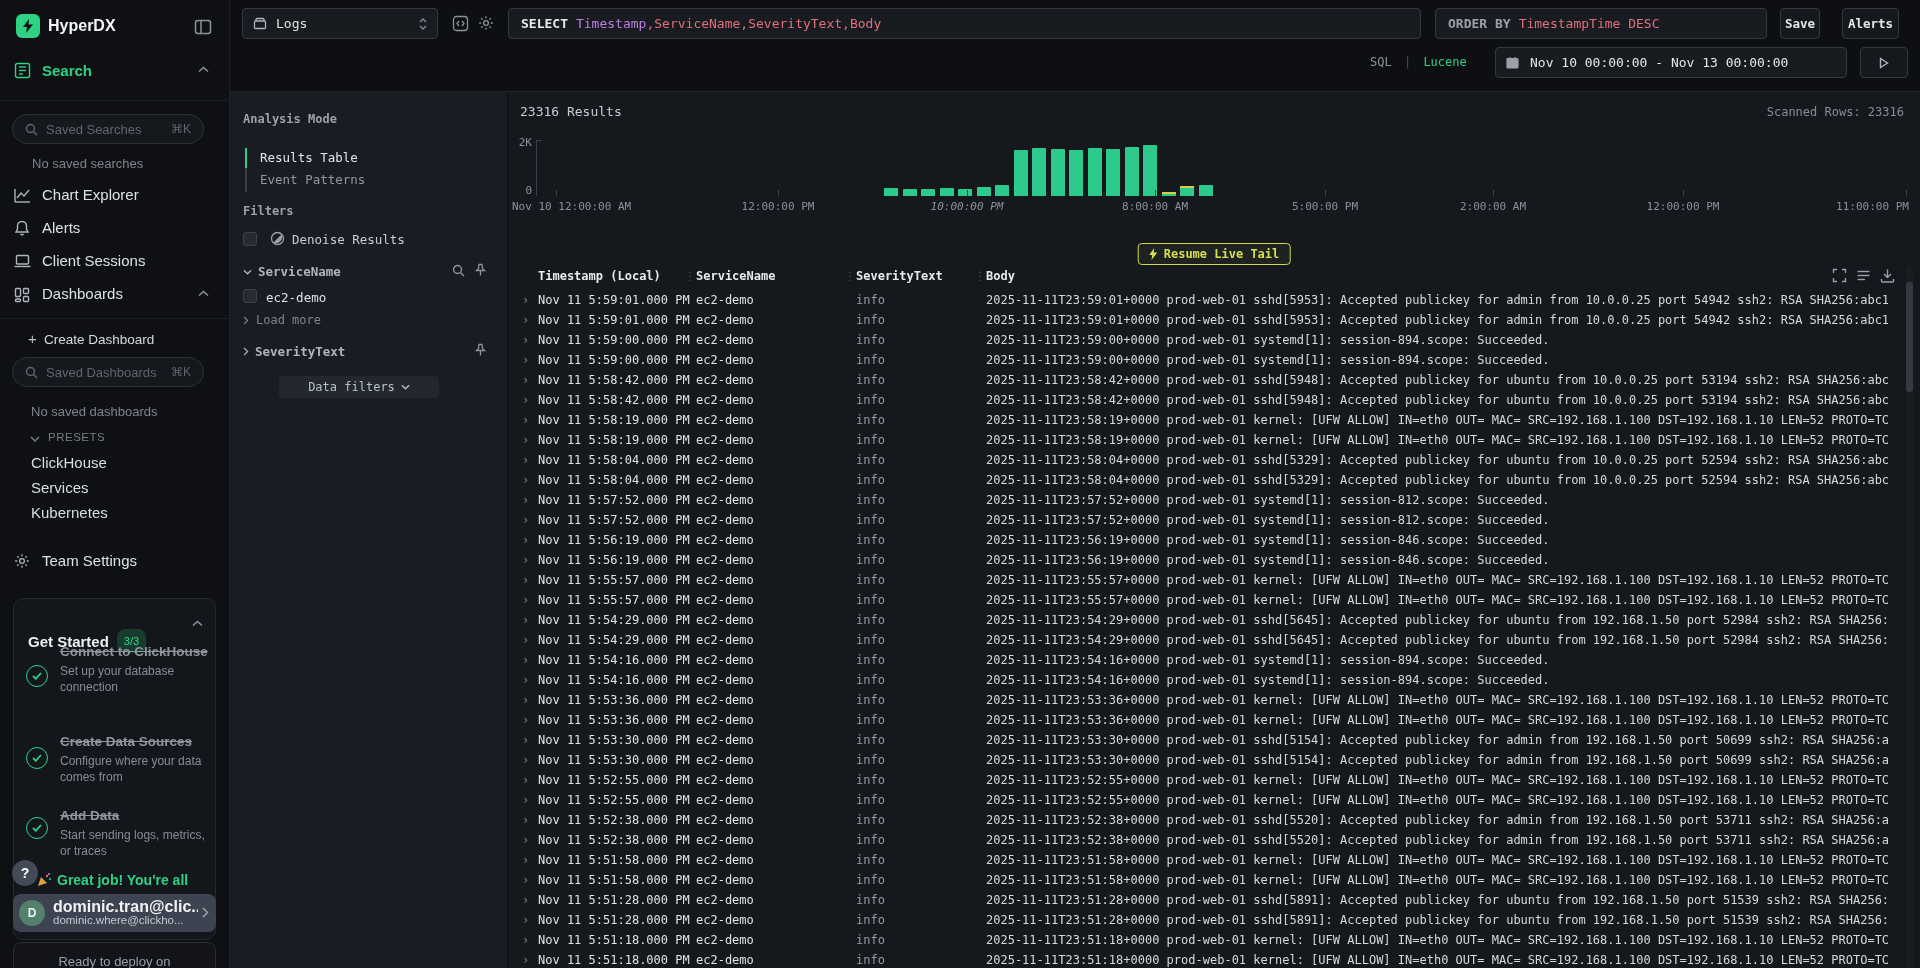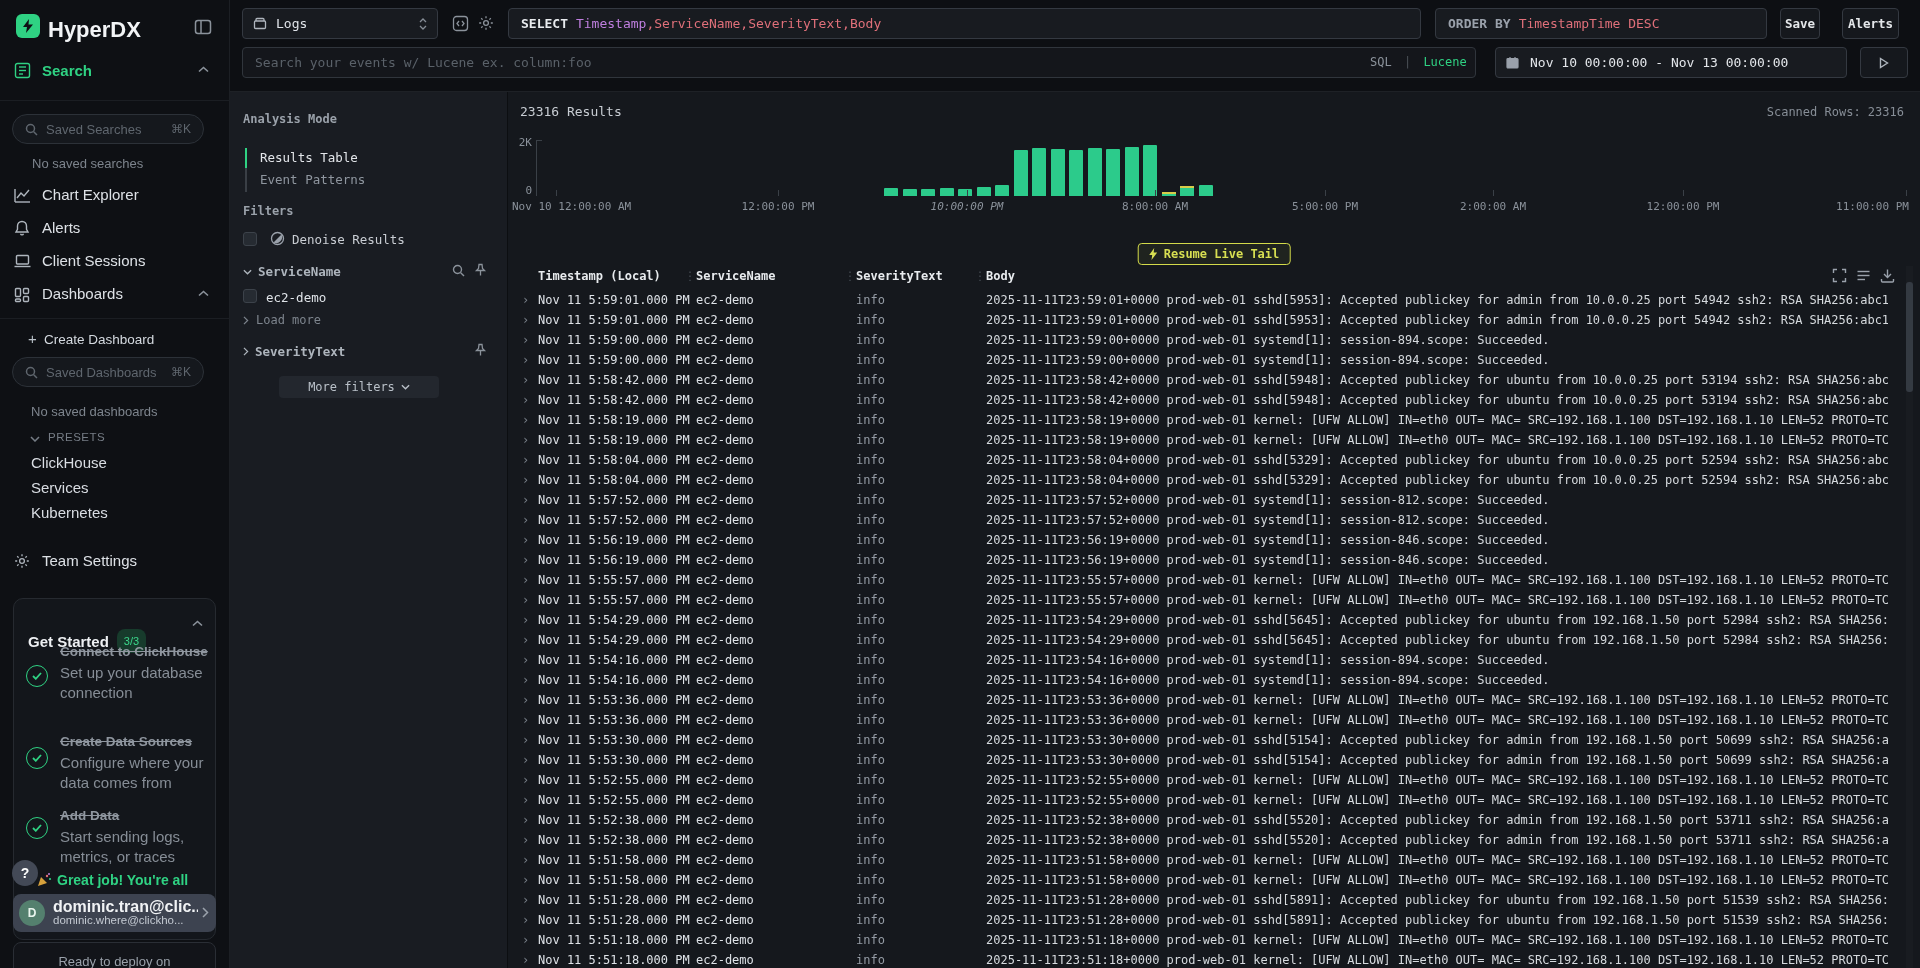--- a/index.html
+++ b/index.html
@@ -16,21 +16,21 @@
   .pill { position:absolute; left:12px; width:192px; height:30px; border:1px solid #2c3138; border-radius:15px; background:#15181d; display:flex; align-items:center; padding:0 12px; gap:8px; cursor:pointer; }
   .pill .ph { color:#5f666e; font-size:13px; flex:1; }
   .pill .kbd { color:#5f666e; font-size:12px; }
   .muted-note { color:#7d848d; font-size:13px; }
   .divider { position:absolute; left:0; width:230px; height:1px; background:#1b1e23; }
   .preset-item { position:absolute; left:31px; font-size:15px; color:#d9dde3; cursor:pointer; }
   .gs-card { position:absolute; left:13px; top:598px; width:203px; height:342px; border:1px solid #262a30; border-radius:10px; background:#13161b; }
   .gs-title { font-size:15px; font-weight:bold; color:#eef0f3; }
   .gs-badge { background:#173b2c; color:#3bd68b; font-size:11px; border-radius:8px; padding:6px 7px; margin-left:8px; font-weight:normal; }
   .gs-item-title { font-size:13.5px; font-weight:bold; color:#8f969f; text-decoration:line-through; line-height:1.3; }
-  .gs-item-desc { font-size:15px; color:#868d96; line-height:1.35; margin-top:2px; }
+  .gs-item-desc { font-size:12px; color:#868d96; line-height:1.35; margin-top:2px; }
   .check-circle { width:22px; height:22px; border-radius:50%; border:1.5px solid #2fd283; display:flex; align-items:center; justify-content:center; }
   .user-chip { position:absolute; left:13px; top:894px; width:203px; height:38px; background:#3d4350; border-radius:8px; cursor:pointer; }
   .avatar { position:absolute; left:6px; top:6px; width:26px; height:26px; border-radius:50%; background:#54806e; color:#e9f5ee; font-size:12px; font-weight:bold; display:flex; align-items:center; justify-content:center; }
   .footer-box { position:absolute; left:13px; top:942px; width:203px; height:40px; border:1px solid #2a2e35; border-radius:8px; background:#121419; text-align:center; }
 
   
   #topbar { position:absolute; left:230px; top:0; width:1690px; height:92px; background:#0d0f13; border-bottom:1px solid #1e2126; }
   .tb-box { position:absolute; height:31px; background:#181b20; border:1px solid #343941; border-radius:4px; display:flex; align-items:center; font-size:13px; }
   .tok-kw { color:#e8ebee; font-weight:bold; }
   .tok-kw2 { color:#9aa1ab; font-weight:bold; }
@@ -75,21 +75,21 @@
 <div id="app">
 
   <div id="sidebar">
     <div class="abs" style="left:16px;top:14px;">
       <div class="logo-bolt">
         <svg width="12" height="14" viewBox="0 0 12 14">
             <polygon points="7,0 1,8 5,8 4,14 11,5.5 6.5,5.5" fill="#0e1014"></polygon>
           </svg>
       </div>
     </div>
-    <div class="abs" style="left:48px;top:17px;font-size:22px;font-weight:bold;color:#f2f4f6;">HyperDX</div>
+    <div class="abs" style="left:48px;top:17px;font-size:16px;font-weight:bold;color:#f2f4f6;">HyperDX</div>
     <div class="abs" style="left:194px;top:18px;">
       <svg width="18" height="18" viewBox="0 0 18 18" fill="none" stroke="#8b929b" stroke-width="1.5">
           <rect x="1.5" y="2.5" width="15" height="13" rx="2.5"></rect>
           <line x1="7" y1="2.5" x2="7" y2="15.5"></line>
         </svg>
     </div>
 
     <div class="abs" style="left:14px;top:62px;">
       <svg width="17" height="17" viewBox="0 0 17 17" fill="none" stroke="#2fd283" stroke-width="1.4">
           <rect x="1.5" y="1.5" width="14" height="14" rx="2"></rect>
@@ -298,21 +298,20 @@
       <span class="tok-kw">SELECT</span>
       <span style="margin-left:8px;"><span class="tok-purple">Timestamp</span><span class="tok-salmon">,</span><span class="tok-salmon">ServiceName</span><span class="tok-salmon">,</span><span class="tok-salmon">SeverityText</span><span class="tok-salmon">,</span><span class="tok-salmon">Body</span></span>
     </div>
     <div class="tb-box mono" style="left:1205px;top:8px;width:332px;padding-left:12px;cursor:text;">
       <span class="tok-kw2">ORDER BY</span>
       <span class="tok-salmon" style="margin-left:8px;">TimestampTime DESC</span>
     </div>
     <div class="tb-box mono btn" style="left:1550px;top:8px;width:40px;">Save</div>
     <div class="tb-box mono btn" style="left:1612px;top:8px;width:57px;">Alerts</div>
 
-    <input id="search-input" class="mono" placeholder="Search your events w/ Lucene ex. column:foo" style="">
     <div class="abs mono" style="left:1140px;top:55px;font-size:12px;">
       <span style="color:#8b929b;cursor:pointer;">SQL</span>
       <span style="color:#4a5057;margin:0 5px;">|</span>
       <span style="color:#2fd283;cursor:pointer;">Lucene</span>
     </div>
     <div class="tb-box mono" style="left:1265px;top:47px;width:352px;cursor:pointer;">
       <span style="margin-left:10px;">
         <svg width="13" height="13" viewBox="0 0 13 13" fill="none" stroke="#9aa1ab" stroke-width="1.2">
             <rect x="1" y="2.5" width="11" height="9.5" rx="1" fill="#9aa1ab"></rect>
             <line x1="4" y1="1" x2="4" y2="3.5"></line>
@@ -379,21 +378,21 @@
       <span>SeverityText</span>
     </div>
     <span class="abs" style="left:244px;top:251px;cursor:pointer;">
       <svg width="13" height="14" viewBox="0 0 13 14" fill="none" stroke="#8b929b" stroke-width="1.3">
           <path d="M5 1.5 h3 l0.5 4 2 2 h-8 l2-2 Z"></path>
           <line x1="6.5" y1="7.5" x2="6.5" y2="12.5"></line>
         </svg>
     </span>
 
     <div class="more-filters mono" style="top:284px;">
-      <span>More filters</span>
+      <span>Data filters</span>
       <svg width="9" height="6" viewBox="0 0 10 6" fill="none" stroke="#b9c0c8" stroke-width="1.5">
           <polyline points="1,1 5,5 9,1"></polyline>
         </svg>
     </div>
   </div>
 
   <div id="main">
     <div class="abs mono" style="left:12px;top:12px;font-size:13px;color:#c8cdd3;">23316 Results</div>
     <div class="abs mono" style="right:16px;top:13px;font-size:12px;color:#878e97;">Scanned Rows: 23316</div>
 

